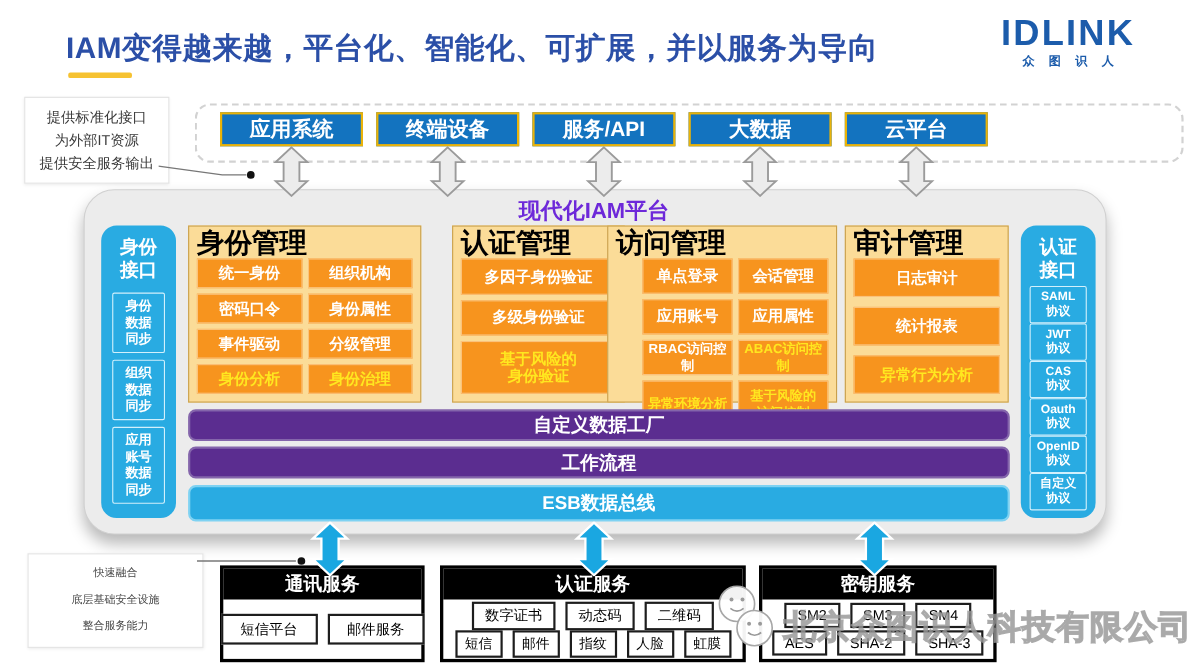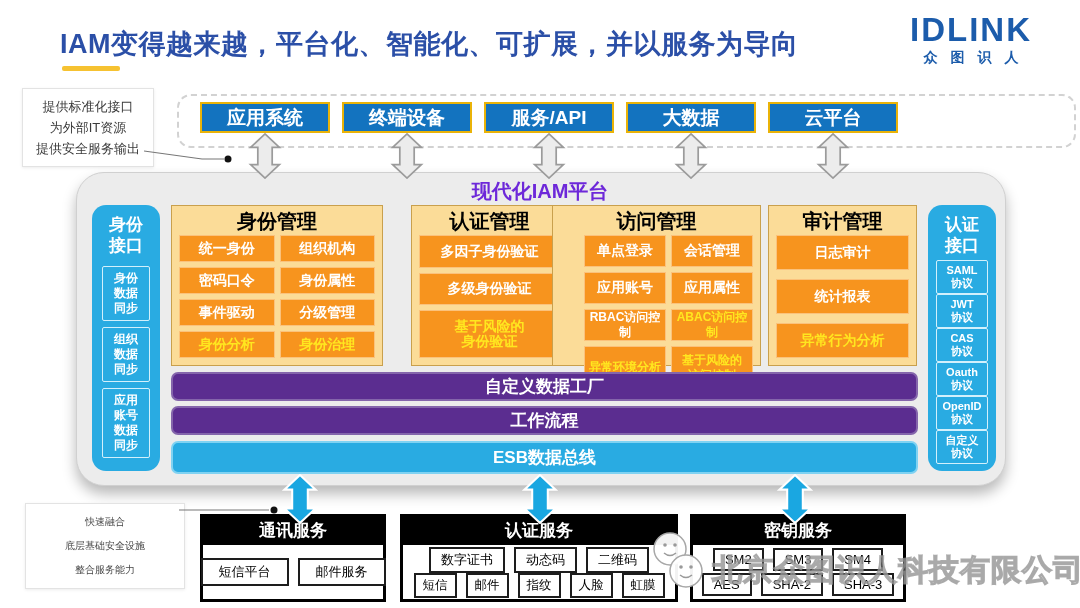--- a/index.html
+++ b/index.html
@@ -8,21 +8,21 @@
     overflow:hidden; font-family:"Liberation Sans","DejaVu Sans",sans-serif;
   }
   
   .title { position:absolute; left:60px; top:26px; font-size:27px; font-weight:bold;
            color:var(--title-blue,#2b4fa7); letter-spacing:.5px; white-space:nowrap; }
   .title-underline { position:absolute; left:62px; top:66px; width:58px; height:5px;
            background:var(--underline,#f6c231); border-radius:2px; }
   .logo { position:absolute; left:901px; top:12px; width:140px; text-align:center;
           color:var(--logo-blue,#1c5cab); }
   .logo-main { font-size:33px; font-weight:bold; letter-spacing:2px; line-height:36px; }
-  .logo-sub  { font-size:14px; font-weight:bold; letter-spacing:13px; text-indent:13px; line-height:18px; }
+  .logo-sub  { font-size:11px; font-weight:bold; letter-spacing:13px; text-indent:13px; line-height:18px;font-family:Liberation Mono, monospace; }
   
   .callout { position:absolute; background:#fff; border:1px solid #e3e3e3;
              box-shadow:0 1px 3px rgba(0,0,0,.08); color:#3a3a3a; text-align:center;
              white-space:pre-line; }
   #callout-top { left:22px; top:88px; width:126px; padding:7px 2px; font-size:13px; line-height:21px; }
   #callout-bottom { left:25px; top:503px; width:154px; padding:6px 2px; font-size:10px; line-height:24px; color:#474747; }
   .connector { position:absolute; }
   
   .dashed-frame { position:absolute; left:177px; top:94px; width:899px; height:54px;
                   border:2px dashed #d2d2d2; border-radius:14px; box-sizing:border-box; }
@@ -49,21 +49,21 @@
                line-height:15px; text-align:center; white-space:pre-line; width:46px;
                padding:4px 0; border-radius:2px; }
   #auth-col .cyan-item { font-size:11px; line-height:13px; width:50px; padding:3px 0; }
   .panel { position:absolute; top:205px; height:161px; background:var(--panel,#fbdc98);
            border:1px solid var(--panel-border,#c9a04d); box-sizing:border-box;
            display:flex; flex-direction:column; padding:2px 7px 7px; }
   #panel-identity { left:171px; width:212px; }
   #panel-authn    { left:391px; width:157px;margin-left:20px; }
   #panel-access   { left:552px; width:209px; }
   #panel-audit    { left:768px; width:149px; }
-  .panel-title { text-align:center; font-weight:bold; font-size:20px; color:#000; line-height:27px; }
+  .panel-title { text-align:left; font-weight:bold; font-size:25px; color:#000; line-height:27px; }
   .panel-grid { flex:1; display:grid; grid-template-columns:1fr 1fr; gap:5px; }
   #panel-access .panel-grid { grid-template-rows:1fr 1fr 1fr 1.35fr;padding-left:24px; }
   .panel-list { flex:1; display:flex; flex-direction:column; gap:5px; }
   #panel-audit .panel-list { gap:9px; }
   .chip { background:var(--orange,#f7941e); border:1px solid var(--chip-border,#fbc27c);
           color:#fff; font-weight:bold; font-size:14px; display:flex; align-items:center;
           justify-content:center; text-align:center; white-space:pre-line; line-height:15px;
           box-sizing:border-box; }
   .chip.hl { color:var(--highlight,#ffe71f); }
   .chip.sm { font-size:12px; }

